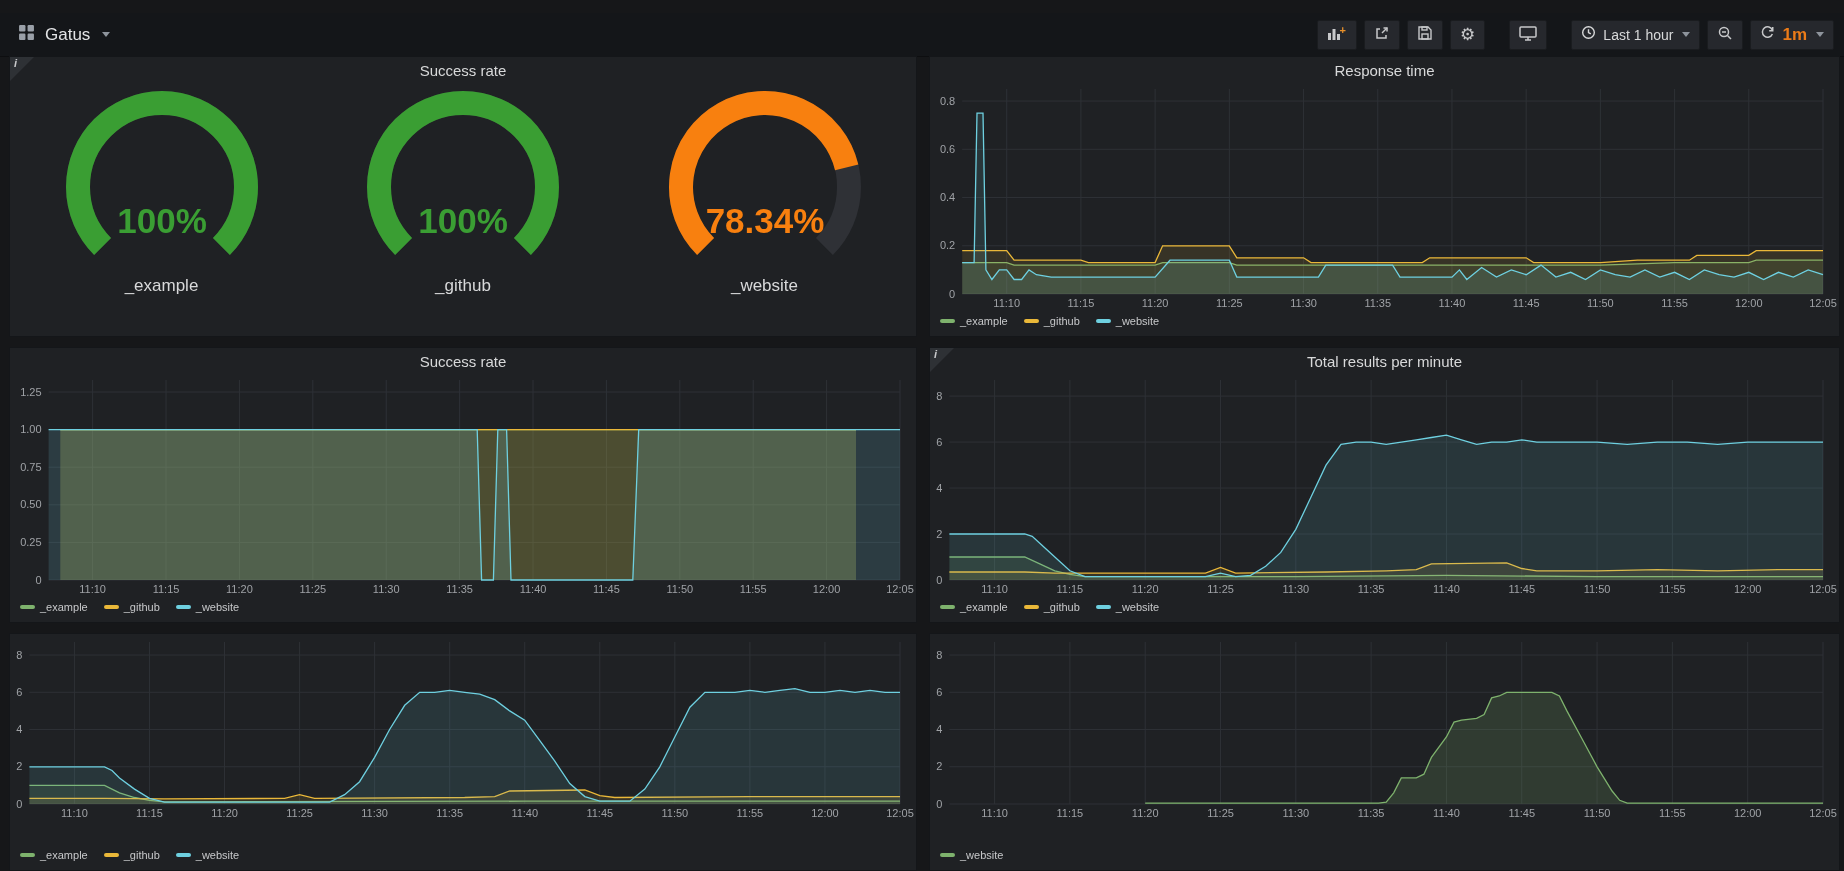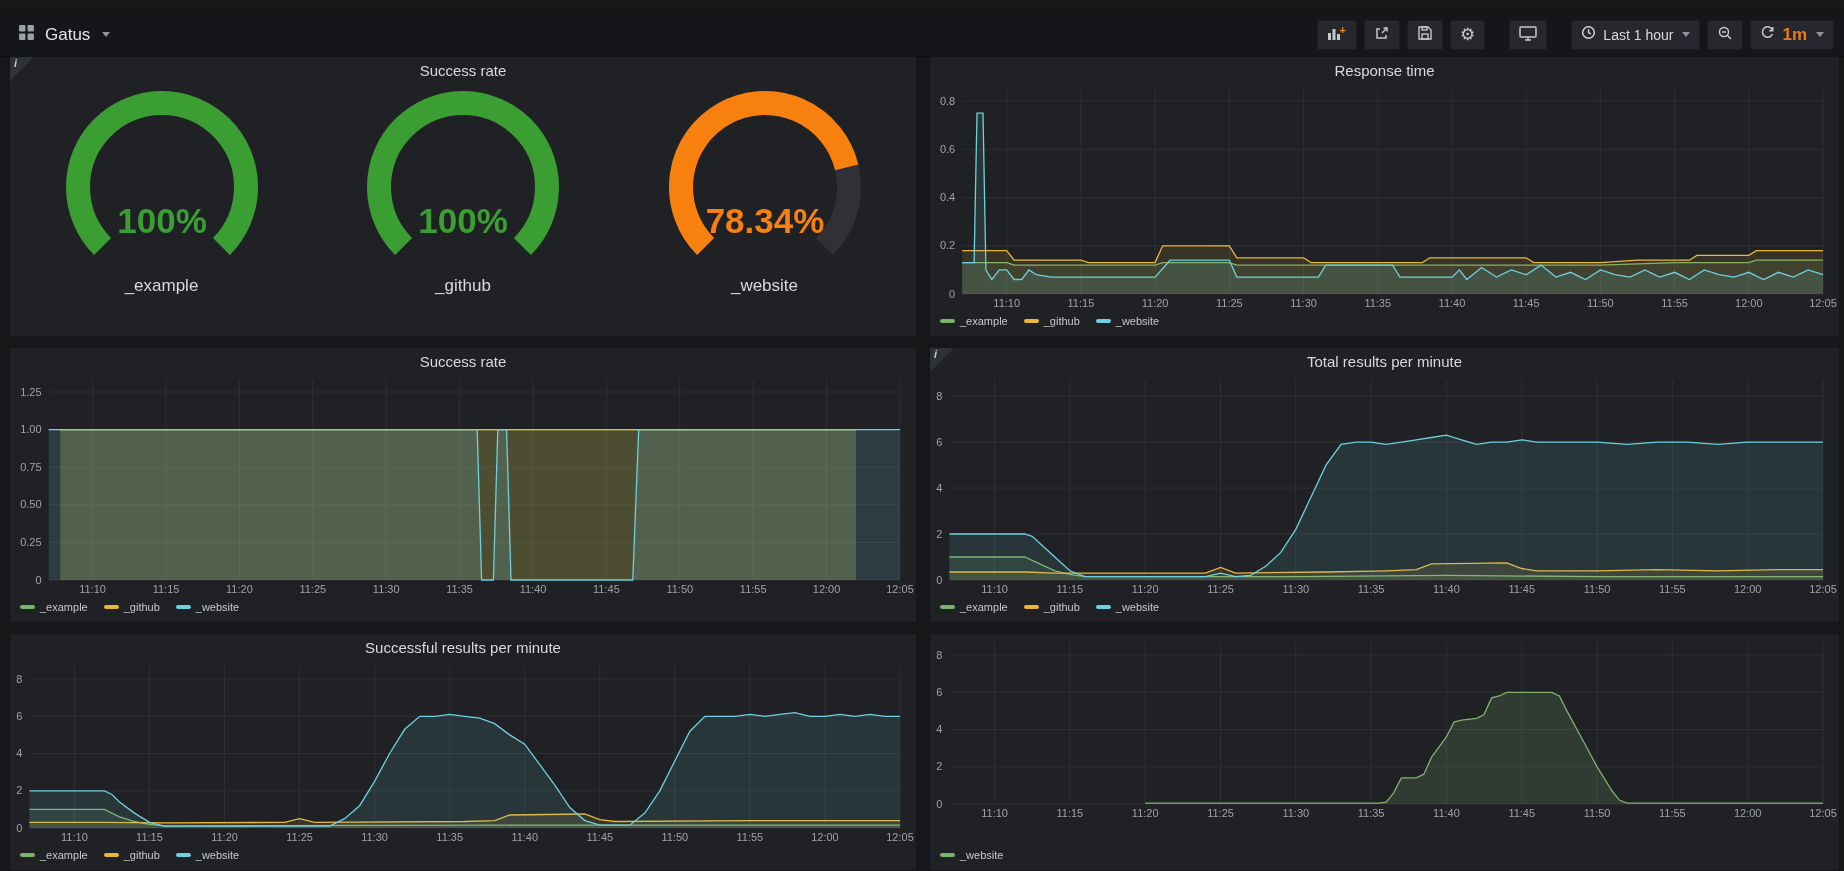--- a/index.html
+++ b/index.html
@@ -359,21 +359,20 @@
           <span>_github</span>
         </span>
         <span class="legend-item">
           <span class="legend-swatch" style="background: rgb(110, 208, 224);"></span>
           <span>_website</span>
         </span>
       </div>
   </div>
 
   <div class="panel">
-    <div class="panel-title">Successful results per minute</div>
     <div class="chart-body">
         <svg width="906" height="188">
           <line x1="64.43103448275862" x2="64.43103448275862" y1="8" y2="170" stroke="#2e3136" stroke-width="1"></line>
           <line x1="139.48275862068965" x2="139.48275862068965" y1="8" y2="170" stroke="#2e3136" stroke-width="1"></line>
           <line x1="214.5344827586207" x2="214.5344827586207" y1="8" y2="170" stroke="#2e3136" stroke-width="1"></line>
           <line x1="289.58620689655174" x2="289.58620689655174" y1="8" y2="170" stroke="#2e3136" stroke-width="1"></line>
           <line x1="364.63793103448273" x2="364.63793103448273" y1="8" y2="170" stroke="#2e3136" stroke-width="1"></line>
           <line x1="439.6896551724138" x2="439.6896551724138" y1="8" y2="170" stroke="#2e3136" stroke-width="1"></line>
           <line x1="514.7413793103449" x2="514.7413793103449" y1="8" y2="170" stroke="#2e3136" stroke-width="1"></line>
           <line x1="589.7931034482758" x2="589.7931034482758" y1="8" y2="170" stroke="#2e3136" stroke-width="1"></line>

